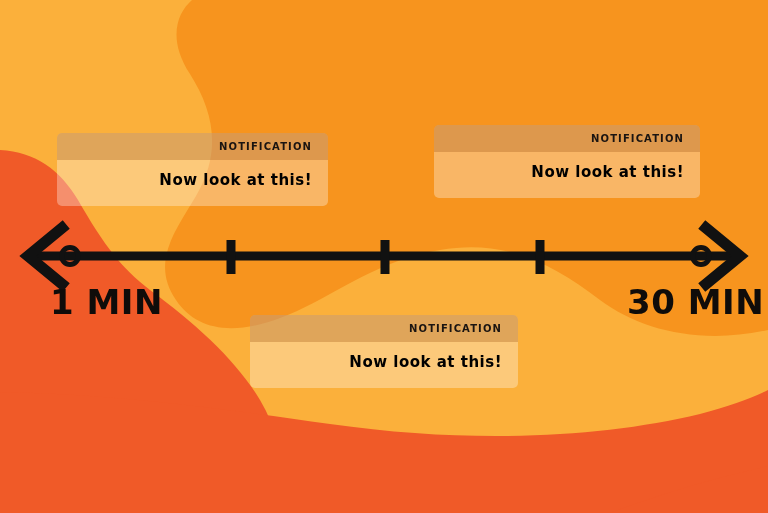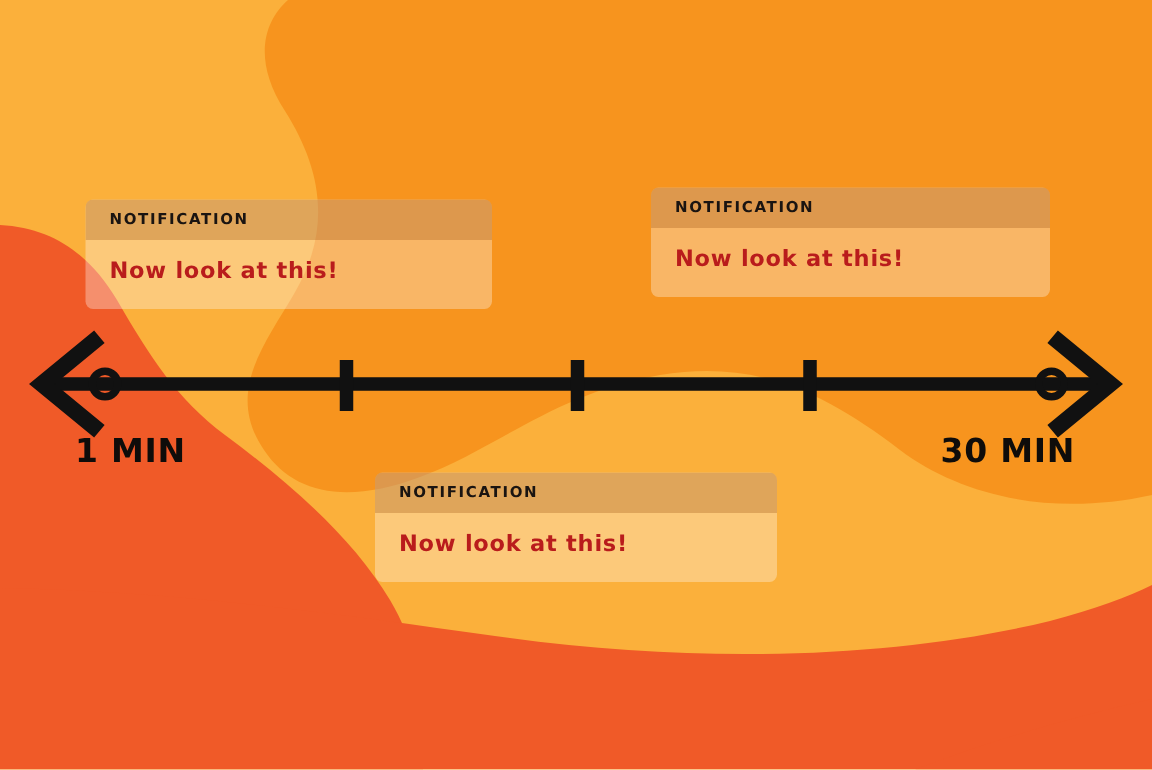--- a/index.html
+++ b/index.html
@@ -8,20 +8,21 @@
     padding: 0;
     background: #ffffff;
   }
   #stage {
     position: relative;
     width: 768px;
     height: 513px;
     overflow: hidden;
     font-family: "DejaVu Sans", "Liberation Sans", sans-serif;
     background: #fbb03b;
+    text-align: right;
   }
   #bg-svg {
     position: absolute;
     left: 0;
     top: 0;
     width: 768px;
     height: 513px;
     display: block;
   }
   #timeline-svg {
@@ -52,33 +53,33 @@
     line-height: 12px;
     white-space: nowrap;
   }
   .card-body {
     padding: 11px 16px 17px 16px;
   }
   .card-body-text {
     font-size: 15px;
     font-weight: bold;
     letter-spacing: 0.5px;
-    color: #b91c1c;
+    color: #000000;
     line-height: 18px;
     white-space: nowrap;
   }
 
   #card-1 { left: 57px;  top: 133px; width: 271px; }
   #card-2 { left: 434px; top: 125px; width: 266px; }
   #card-3 { left: 250px; top: 315px; width: 268px; }
 
   
   .axis-label {
     position: absolute;
-    font-size: 22px;
+    font-size: 34px;
     font-weight: bold;
     color: #0f0c0a;
     letter-spacing: 0.5px;
     line-height: 38px;
     white-space: nowrap;
     font-family: "DejaVu Sans", "Liberation Sans", sans-serif;
   }
   #label-start { left: 50px;  top: 283px; }
   #label-end   { left: 627px; top: 283px; }
 </style>

